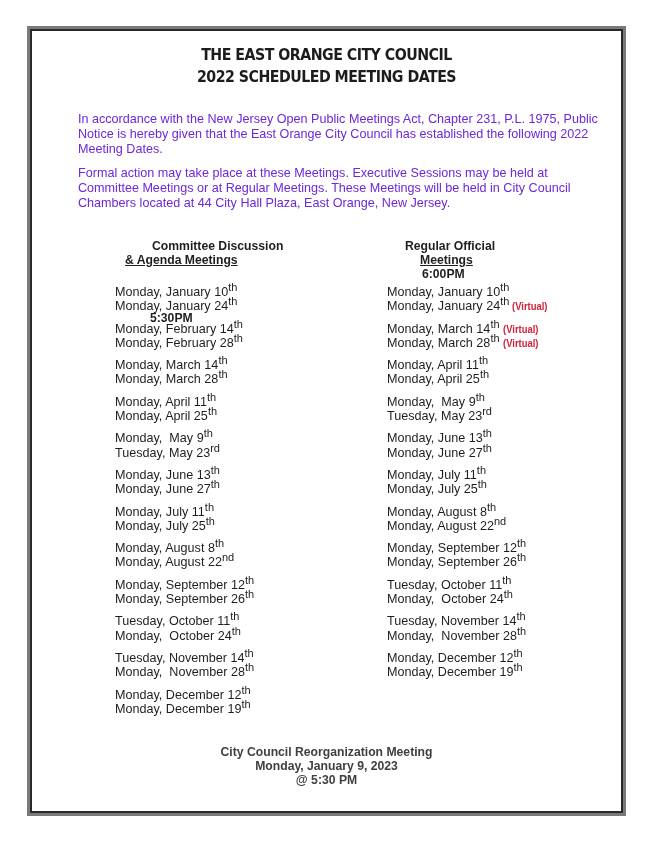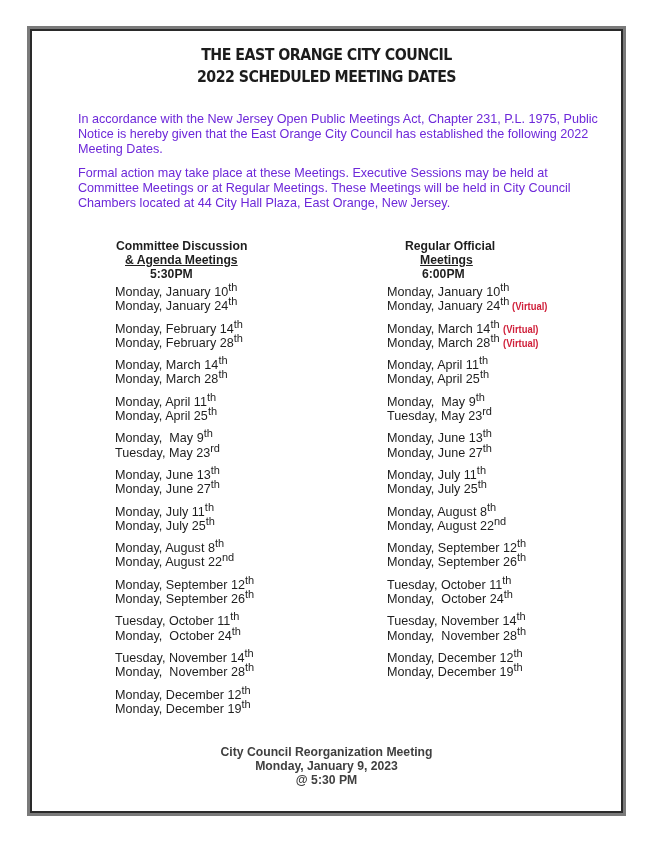--- a/index.html
+++ b/index.html
@@ -67,23 +67,23 @@
     .col-head {
       font-weight: bold;
       font-size: 12.2px;
       line-height: 14px;
       height: 46px;
       position: relative;
     }
     .col-head .h-line { display: block; white-space: pre; }
     .col-head .u { text-decoration: underline; }
 
-    .left .col-head .h1 { padding-left: 1px; }
+    .left .col-head .h1 { padding-left: 1px; margin-left: 36px; }
     .left .col-head .h2 { padding-left: 10px; }
-    .left .col-head .h3 { padding-left: 35px; }
+    .left .col-head .h3 { padding-left: 35px; margin-top: 44px; }
     .right .col-head .h1 { padding-left: 18px; }
     .right .col-head .h2 { padding-left: 33px; }
     .right .col-head .h3 { padding-left: 35px; }
 
     .date-group {
       margin-top: 8px;
       margin-bottom: 0;
     }
     .date-group:first-of-type { margin-top: 0; }
     .date-line {

